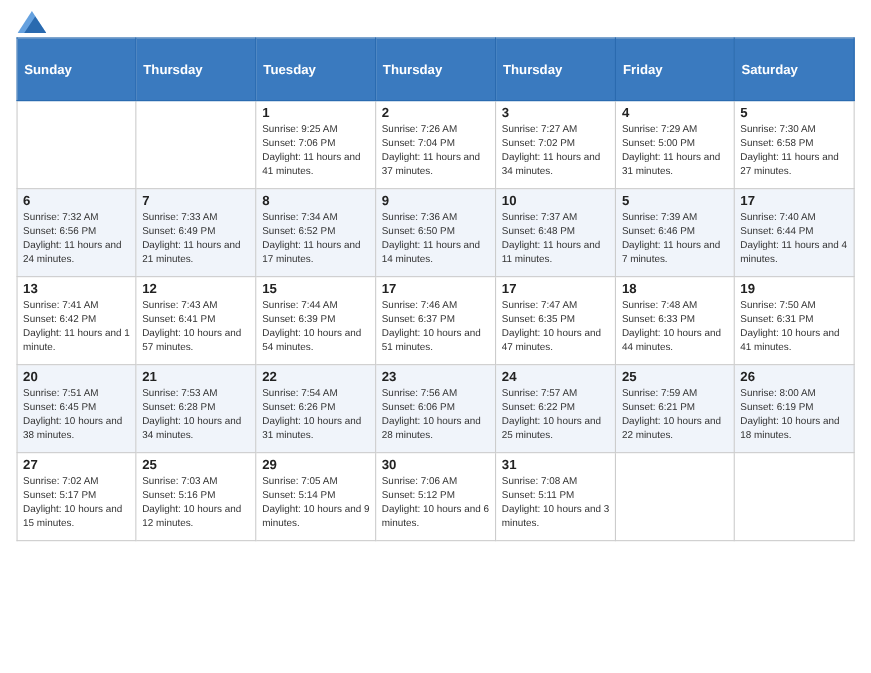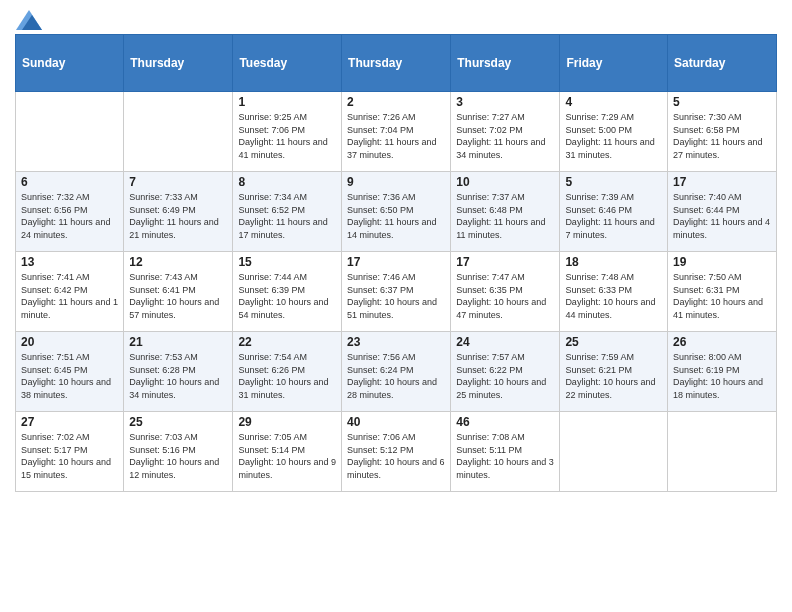--- a/index.html
+++ b/index.html
@@ -217,21 +217,21 @@
           </td>
           <td>
             <span class="day-number">22</span>
             <div class="day-info">Sunrise: 7:54 AM
 Sunset: 6:26 PM
 Daylight: 10 hours and 31 minutes.</div>
           </td>
           <td>
             <span class="day-number">23</span>
             <div class="day-info">Sunrise: 7:56 AM
-Sunset: 6:24 PM
+Sunset: 6:06 PM
 Daylight: 10 hours and 28 minutes.</div>
           </td>
           <td>
             <span class="day-number">24</span>
             <div class="day-info">Sunrise: 7:57 AM
 Sunset: 6:22 PM
 Daylight: 10 hours and 25 minutes.</div>
           </td>
           <td>
             <span class="day-number">25</span>
@@ -259,27 +259,27 @@
 Sunset: 5:16 PM
 Daylight: 10 hours and 12 minutes.</div>
           </td>
           <td>
             <span class="day-number">29</span>
             <div class="day-info">Sunrise: 7:05 AM
 Sunset: 5:14 PM
 Daylight: 10 hours and 9 minutes.</div>
           </td>
           <td>
-            <span class="day-number">40</span>
+            <span class="day-number">30</span>
             <div class="day-info">Sunrise: 7:06 AM
 Sunset: 5:12 PM
 Daylight: 10 hours and 6 minutes.</div>
           </td>
           <td>
-            <span class="day-number">46</span>
+            <span class="day-number">31</span>
             <div class="day-info">Sunrise: 7:08 AM
 Sunset: 5:11 PM
 Daylight: 10 hours and 3 minutes.</div>
           </td>
           <td class="empty-cell"></td>
           <td class="empty-cell"></td>
         </tr>
       </tbody>
   </table>
 </div>

